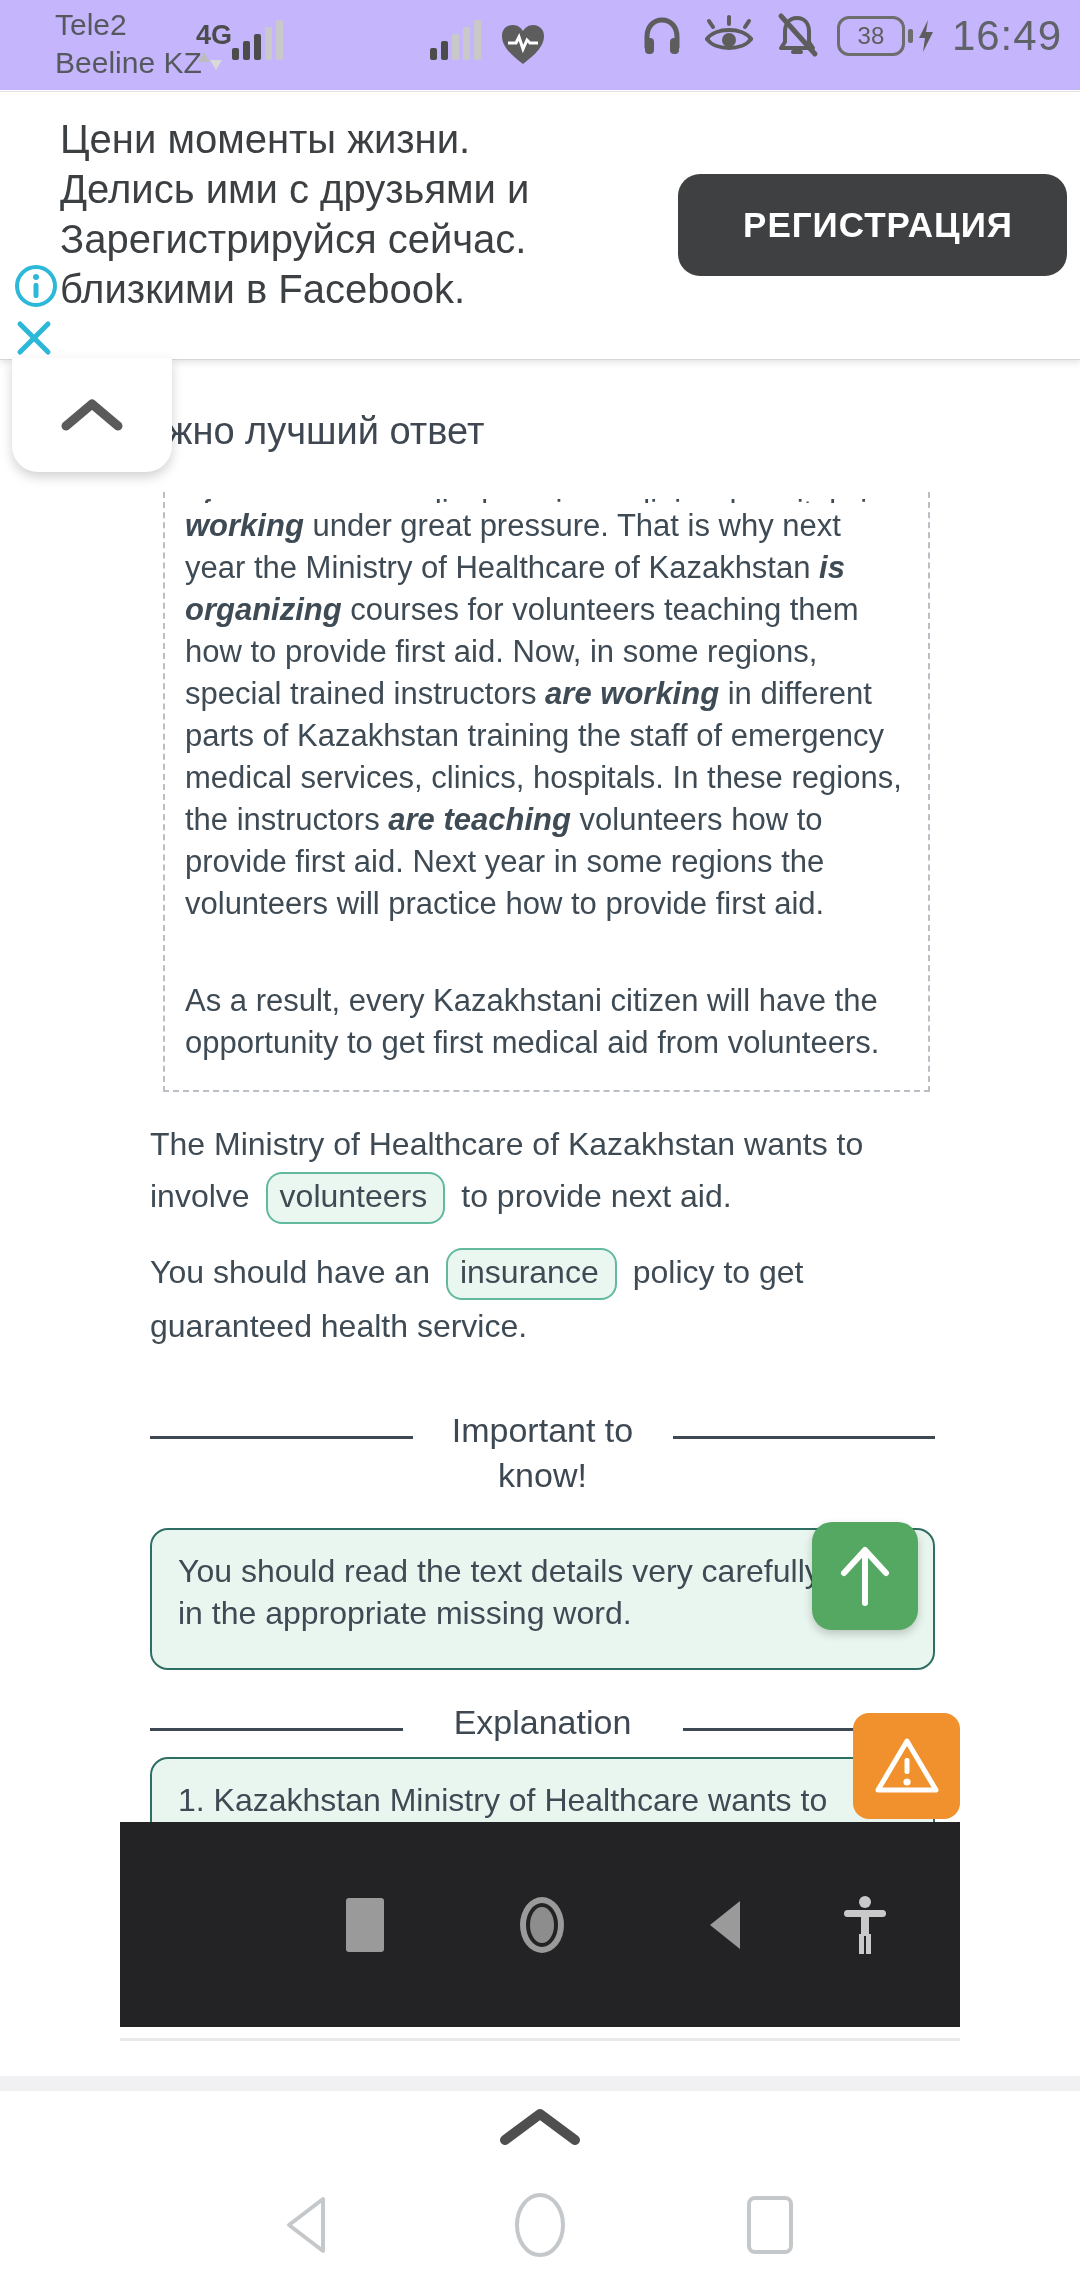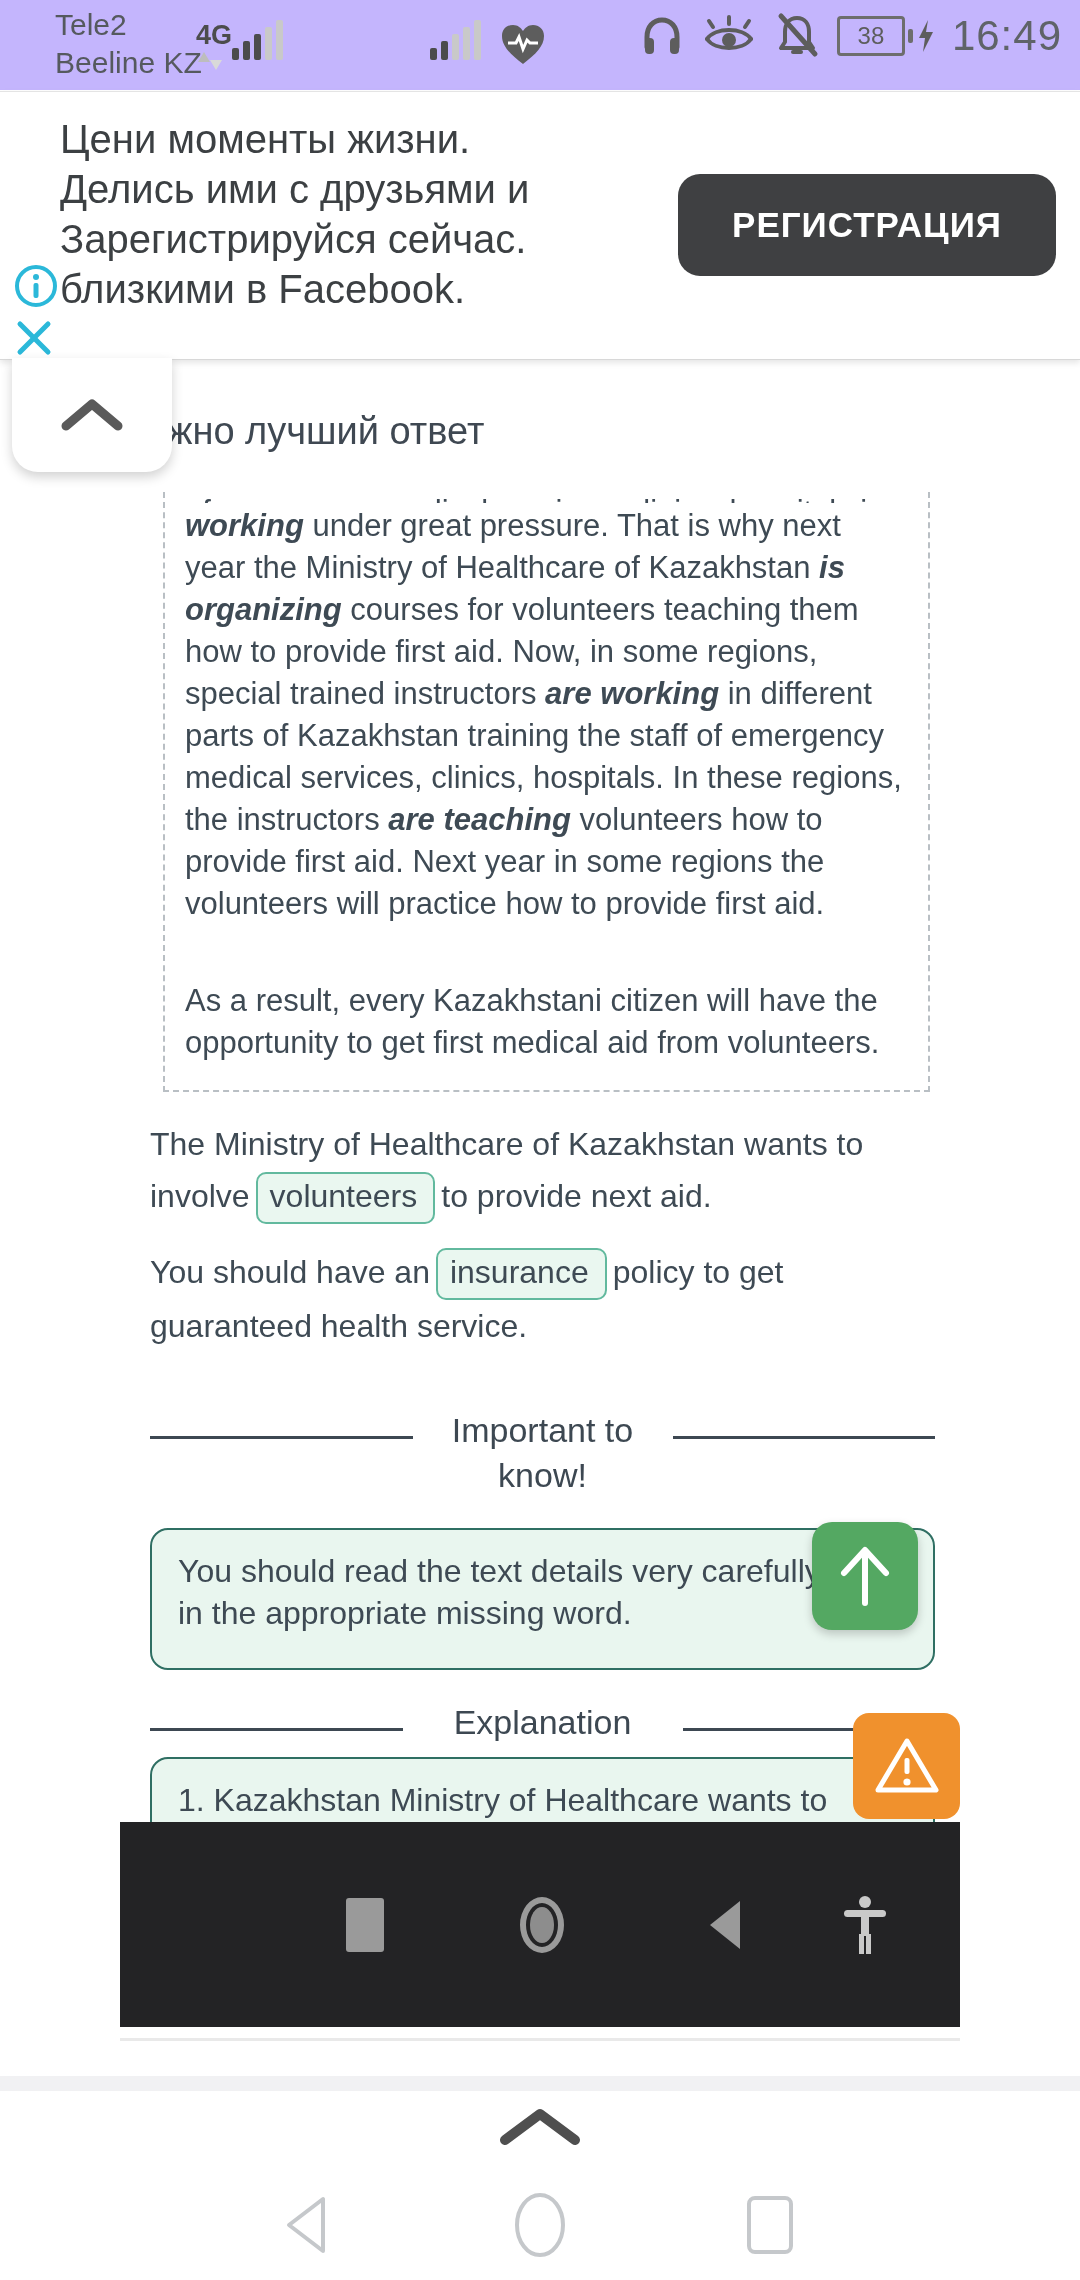--- a/index.html
+++ b/index.html
@@ -10,56 +10,56 @@
   .statusbar{position:absolute;left:0;top:0;width:1080px;height:90px;background:#c4b5fd;}
   .carrier{position:absolute;left:55px;top:6px;font-size:30px;line-height:38px;color:#55595e;}
   .net4g{position:absolute;left:196px;top:20px;font-size:27px;font-weight:bold;color:#4c4c4c;}
   .netarrows{position:absolute;left:196px;top:50px;width:30px;height:22px;}
   .bars{position:absolute;bottom:0;display:flex;align-items:flex-end;gap:4px;}
   .bars i{display:block;width:7px;border-radius:2px;background:#c9c9c9;}
   .bars i.on{background:#4c4c4c;}
   .sb-right{position:absolute;right:18px;top:12px;display:flex;align-items:center;gap:16px;}
   .time{font-size:42px;color:#5f6368;letter-spacing:1px;}
   .batt{display:flex;align-items:center;gap:3px;}
-  .batt .shell{width:62px;height:34px;border:3px solid #6d6d6d;border-radius:4px;
+  .batt .shell{width:62px;height:34px;border:3px solid #6d6d6d;border-radius:12px;
                display:flex;align-items:center;justify-content:center;font-size:24px;color:#5d5d5d;}
   .batt .nub{width:5px;height:14px;background:#6d6d6d;border-radius:2px;}
 
   
   .ad{position:absolute;left:0;top:91px;width:1080px;height:267px;background:#ffffff;
       border-top:1px solid #e4e4e4;border-bottom:1px solid #d8d8d8;
       box-shadow:0 3px 6px rgba(0,0,0,.10);z-index:5;}
   .ad-text{position:absolute;left:60px;top:22px;font-size:40px;line-height:50px;color:#3c4043;}
   .ad-info{position:absolute;left:14px;top:172px;}
   .ad-close{position:absolute;left:14px;top:226px;}
   .ad-btn{position:absolute;left:678px;top:82px;width:378px;height:102px;background:#3f4042;
           border-radius:22px;color:#ffffff;font-size:35px;font-weight:bold;letter-spacing:1px;
-          display:flex;align-items:center;justify-content:center;}
+          display:flex;align-items:center;justify-content:center;padding-left:11px;}
 
   
   .ans-header{position:absolute;left:0;top:362px;width:1080px;height:92px;background:#ffffff;}
   .ans-title{position:absolute;left:167px;top:48px;font-size:38px;color:#3f4852;}
   .chevron-tab{position:absolute;left:12px;top:-4px;width:160px;height:114px;background:#ffffff;
                border-radius:0 0 26px 26px;box-shadow:0 5px 12px rgba(0,0,0,.18);z-index:6;
                display:flex;align-items:center;justify-content:center;}
 
   
   .content{position:absolute;left:150px;top:452px;width:785px;}
   .dashedbox{margin-top:40px;margin-left:13px;width:767px;border:2px dashed #b9bfc4;border-top:none;
              padding:0 20px 26px 20px;box-sizing:border-box;}
   .clipline{height:11px;overflow:hidden;position:relative;}
   .clipline span{position:absolute;left:0;bottom:3px;transform:translateY(30px);
                  font-size:31px;color:#3e4a54;white-space:nowrap;}
   .para{font-size:31px;line-height:42px;color:#3e4a54;margin:2px 0 0 0;}
   .para + .para{margin-top:55px;}
   .bi{font-weight:bold;font-style:italic;}
 
   .qline{font-size:32px;line-height:52px;color:#3e4a54;margin-top:26px;}
-  .chip{display:inline-block;border:2px solid #62b99e;background:#eaf7f0;border-radius:10px;
-        padding:2px 16px 6px 12px;margin:0 6px;font-size:32px;color:#3e4a54;line-height:40px;}
+  .chip{display:inline-block;border:2px solid #62b99e;background:#eaf7f0;border-radius:16px;
+        padding:2px 16px 6px 12px;margin:0 16px;font-size:32px;color:#3e4a54;line-height:40px;}
 
   .divider{display:flex;margin-top:56px;}
   .divider .rule{flex:1;height:0;border-top:3px solid #3d4852;margin-top:28px;}
   .divider .dv-label{width:240px;text-align:center;font-size:34px;line-height:45px;color:#3d4852;
                      padding:0 10px;}
   .divider.explain .dv-label{width:260px;}
 
   .mintbox{position:relative;margin-top:30px;width:785px;background:#e9f6ef;border:2px solid #2f6f63;
            border-radius:18px;box-sizing:border-box;padding:20px 26px;font-size:32px;line-height:42px;
            color:#3e4a54;}

